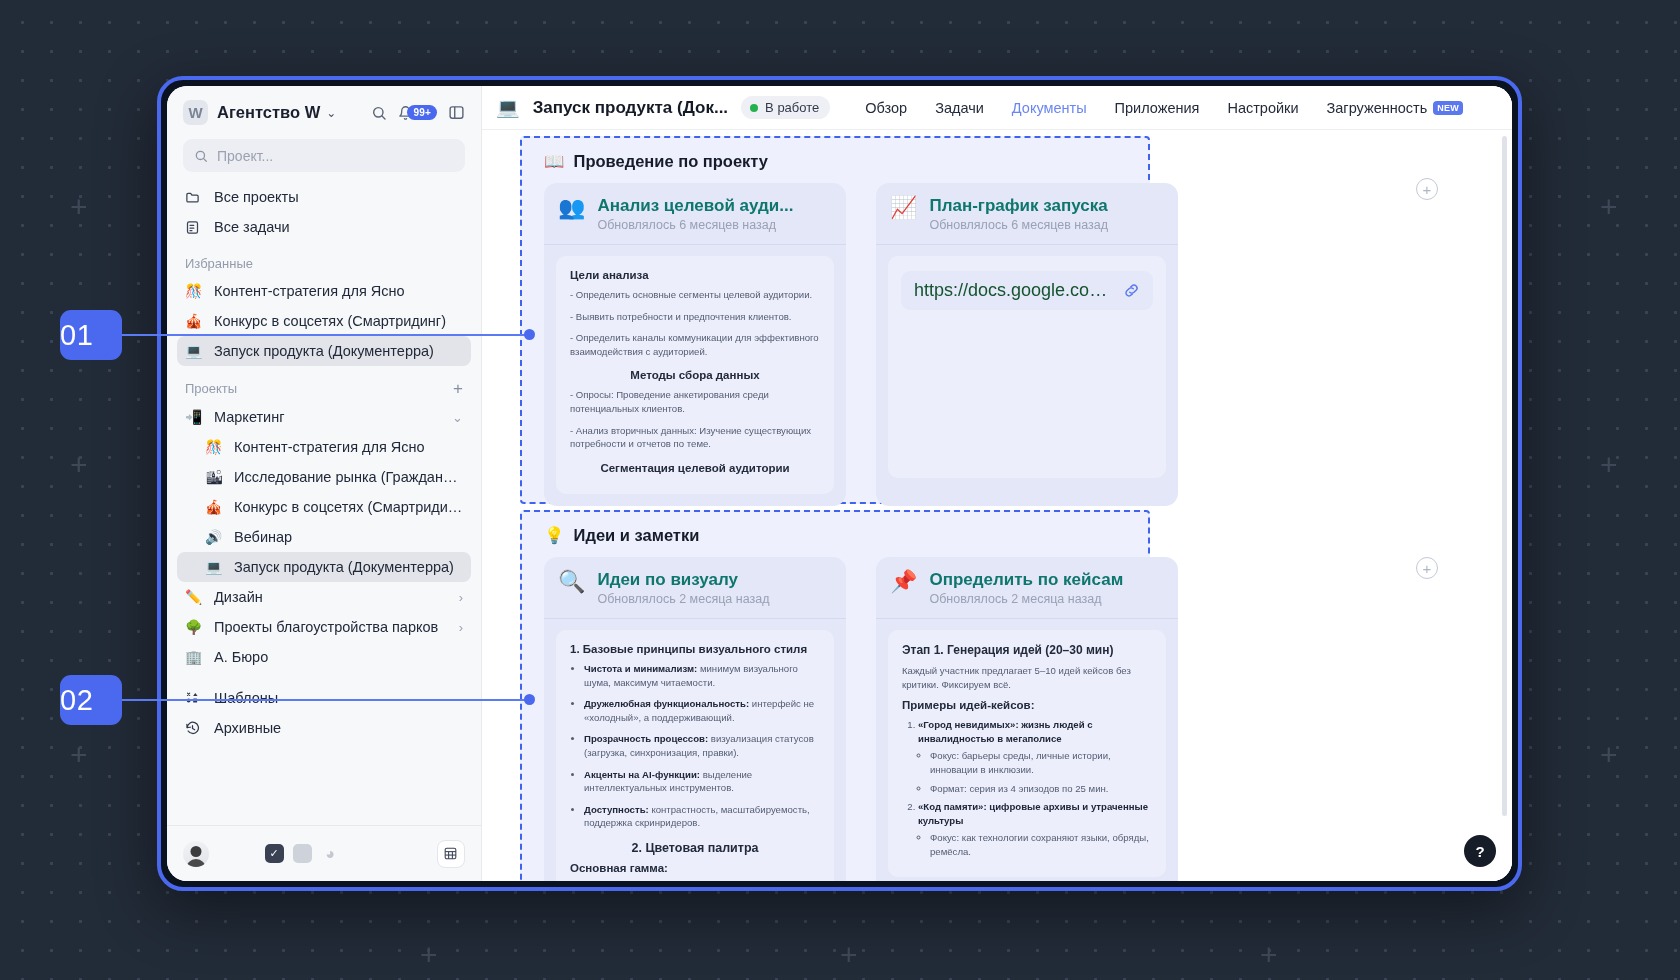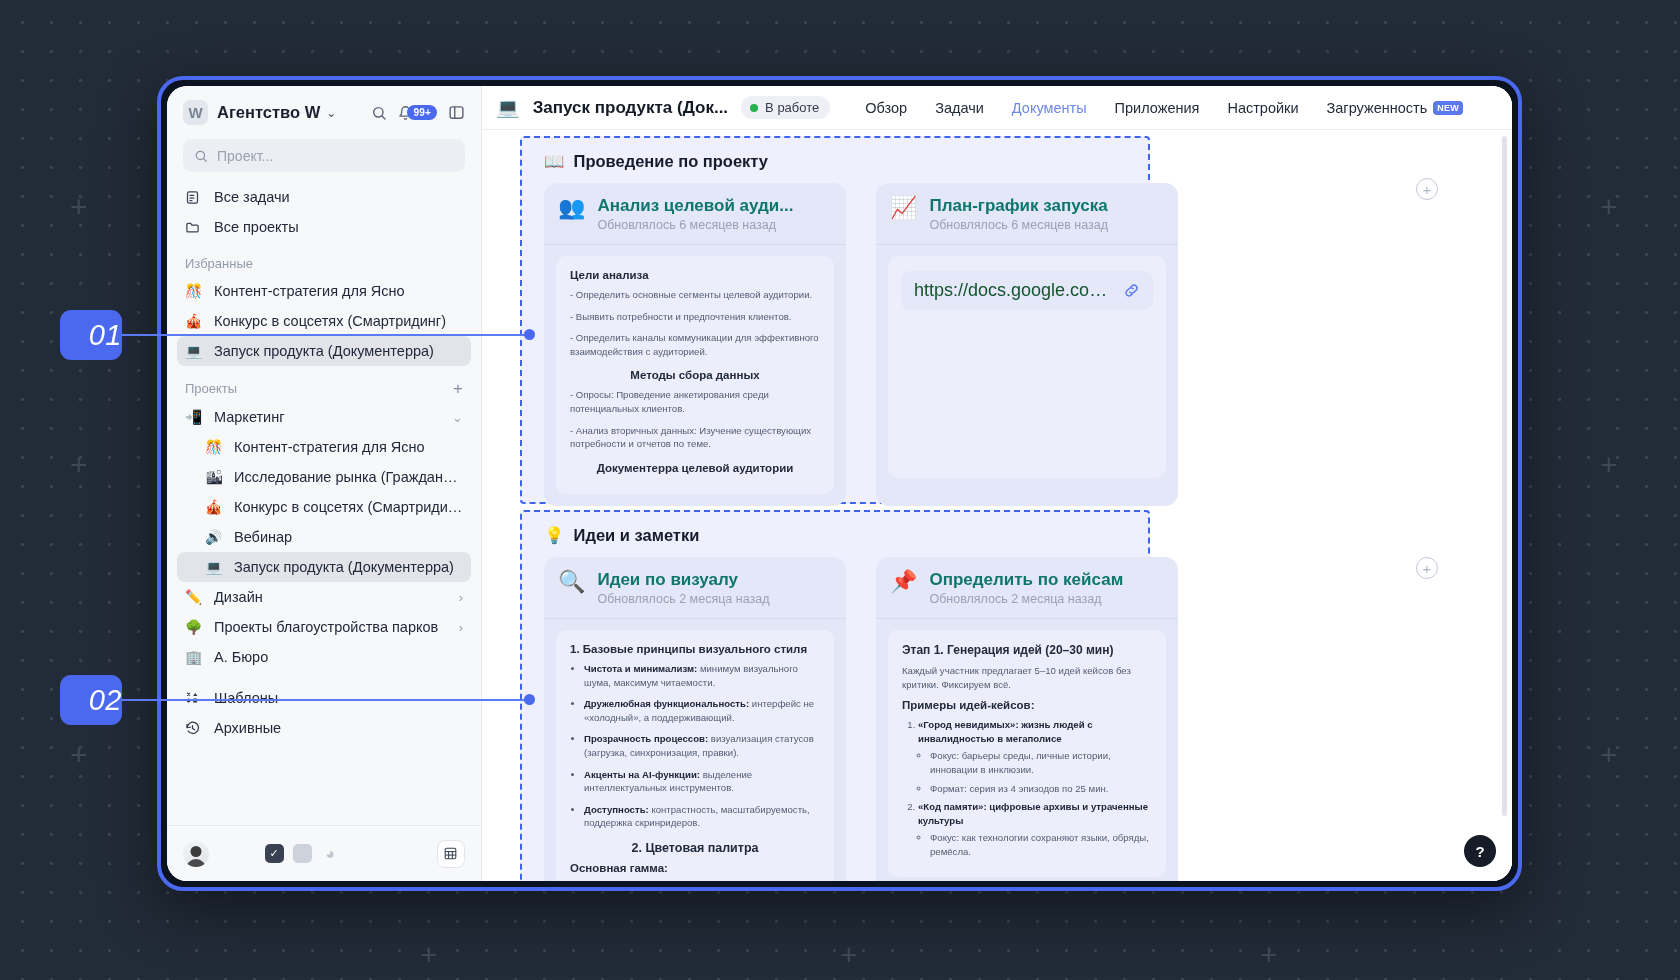--- a/index.html
+++ b/index.html
@@ -23,24 +23,23 @@
   }
 
   
   .callout {
     position: absolute;
     width: 62px; height: 50px;
     background: #4a69ee;
     border-radius: 11px;
     color: #fff;
     font-size: 29px;
-    display: flex; align-items: center; justify-content: flex-end;
+    display: flex; align-items: center; justify-content: flex-start;
     letter-spacing: .5px;
     z-index: 40;
-    font-style: italic;
   }
   .callout-line {
     position: absolute; height: 2px; background: #5b7bf5; z-index: 39;
   }
   .callout-dot {
     position: absolute; width: 11px; height: 11px; border-radius: 50%;
     background: #4a69ee; z-index: 41;
   }
 
   
@@ -320,36 +319,36 @@
               <circle cx="11" cy="11" r="7"></circle>
               <line x1="16.5" y1="16.5" x2="21" y2="21"></line>
             </svg>
       </span>
       <input type="text" placeholder="Проект..." style="">
     </div>
 
     <div class="sb-scroll">
       <div class="nav-item">
         <span class="emoji">
+          <svg width="15" height="15" viewBox="0 0 24 24" fill="none" stroke="#3b4355" stroke-width="2" stroke-linejoin="round">
+                <path d="M3 7.5a2 2 0 0 1 2-2h4l2 2.5h8a2 2 0 0 1 2 2v7a2 2 0 0 1-2 2H5a2 2 0 0 1-2-2z"></path>
+              </svg>
+        </span>
+        <span class="lbl">Все проекты</span>
+      </div>
+      <div class="nav-item">
+        <span class="emoji">
           <svg width="15" height="15" viewBox="0 0 24 24" fill="none" stroke="#3b4355" stroke-width="2" stroke-linecap="round">
                 <rect x="4" y="3" width="16" height="18" rx="2.5"></rect>
                 <line x1="8" y1="8.5" x2="14" y2="8.5"></line>
                 <line x1="8" y1="13" x2="14" y2="13"></line>
                 <line x1="8" y1="17" x2="11" y2="17"></line>
               </svg>
         </span>
         <span class="lbl">Все задачи</span>
-      </div>
-      <div class="nav-item">
-        <span class="emoji">
-          <svg width="15" height="15" viewBox="0 0 24 24" fill="none" stroke="#3b4355" stroke-width="2" stroke-linejoin="round">
-                <path d="M3 7.5a2 2 0 0 1 2-2h4l2 2.5h8a2 2 0 0 1 2 2v7a2 2 0 0 1-2 2H5a2 2 0 0 1-2-2z"></path>
-              </svg>
-        </span>
-        <span class="lbl">Все проекты</span>
       </div>
 
       <div class="sec-head">
         <span>Избранные</span>
       </div>
 
       <div class="nav-item">
         <span class="emoji">🎊</span>
         <span class="lbl">Контент-стратегия для Ясно</span>
       </div>
@@ -491,21 +490,21 @@
             </div>
             <div class="doc-body">
               <div class="doc-sheet">
                 <h4>Цели анализа</h4>
                 <p>- Определить основные сегменты целевой аудитории.</p>
                 <p>- Выявить потребности и предпочтения клиентов.</p>
                 <p>- Определить каналы коммуникации для эффективного взаимодействия с аудиторией.</p>
                 <h4 class="mt">Методы сбора данных</h4>
                 <p>- Опросы: Проведение анкетирования среди потенциальных клиентов.</p>
                 <p>- Анализ вторичных данных: Изучение существующих потребности и отчетов по теме.</p>
-                <h4 class="mt">Документерра целевой аудитории</h4>
+                <h4 class="mt">Сегментация целевой аудитории</h4>
               </div>
             </div>
           </div>
 
           <div class="doc-card">
             <div class="doc-card-head">
               <span class="doc-emoji">📈</span>
               <div>
                 <div class="doc-name">План-график запуска</div>
                 <div class="doc-sub">Обновлялось 6 месяцев назад</div>

